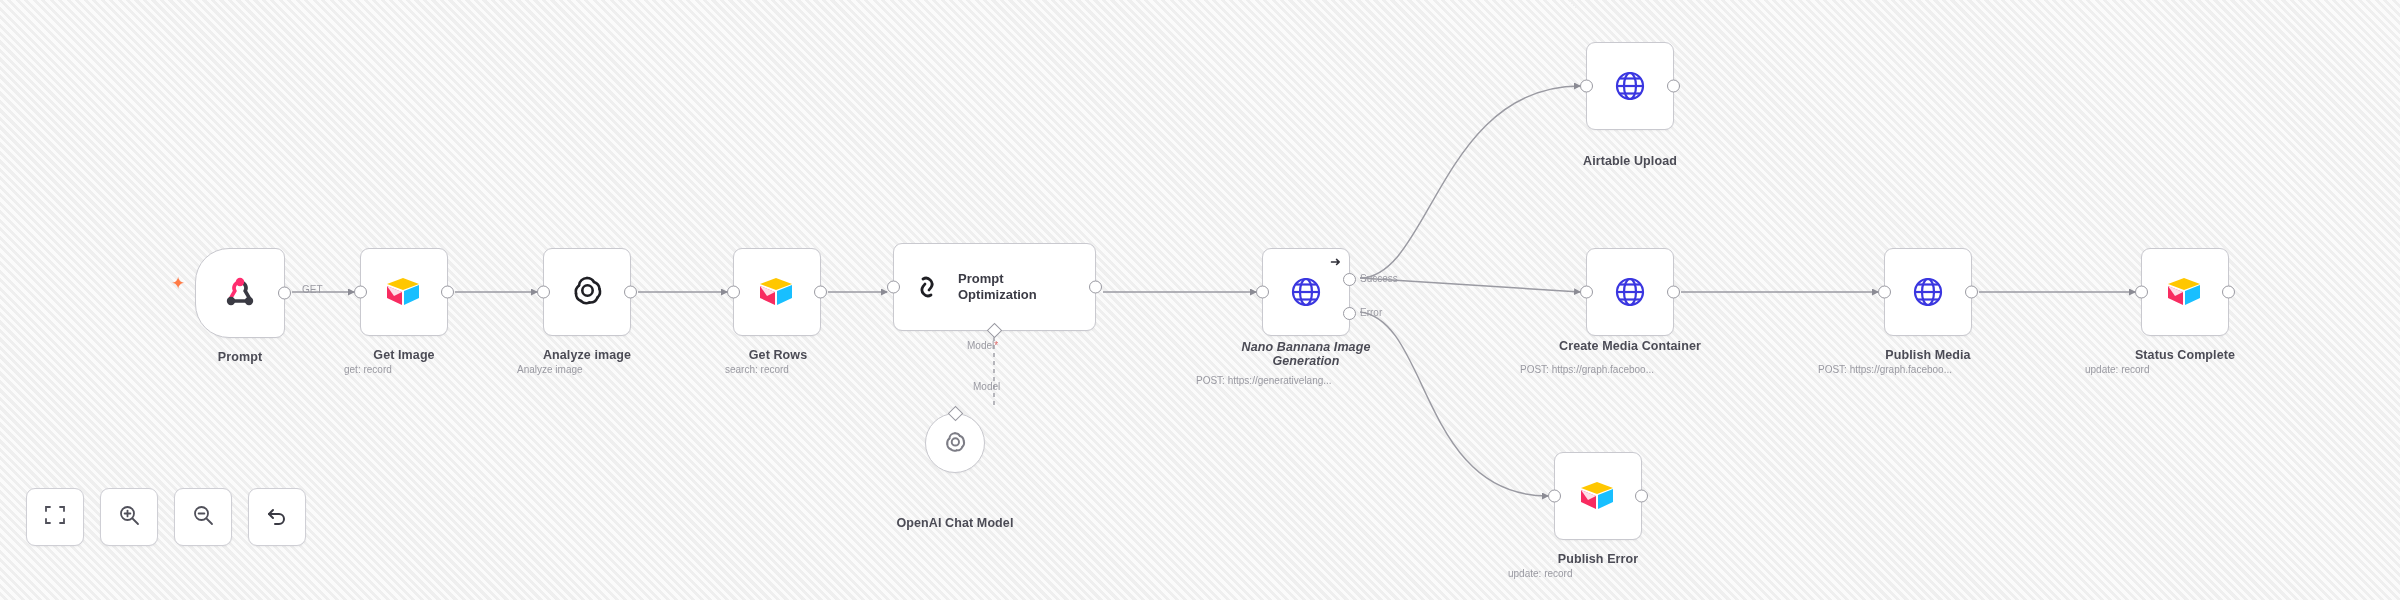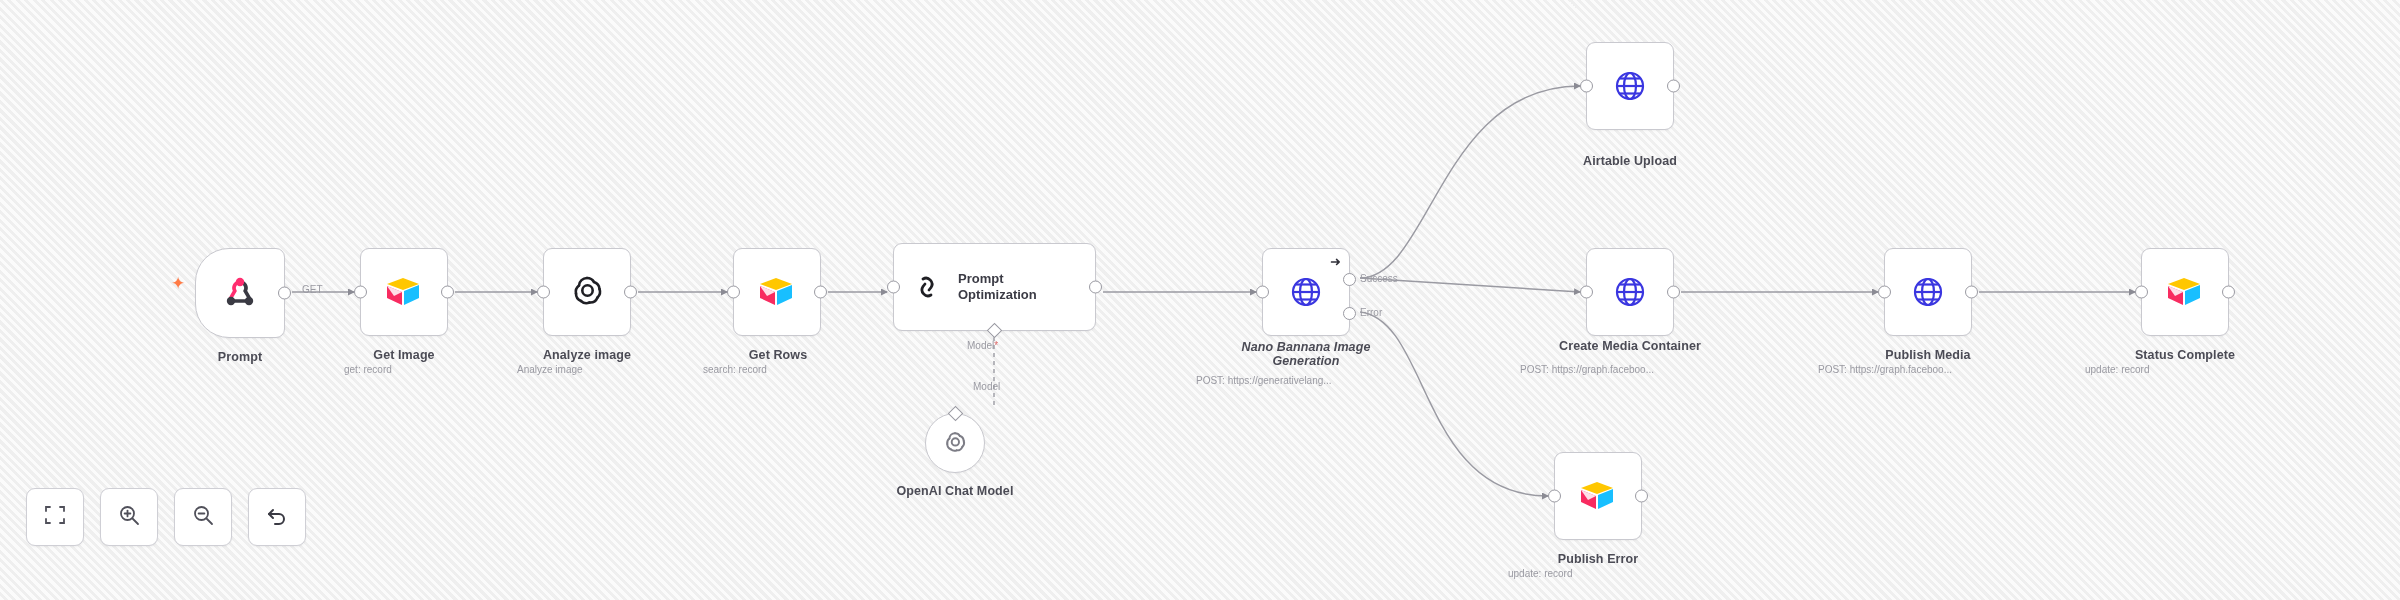--- a/index.html
+++ b/index.html
@@ -242,21 +242,21 @@
         <path d="M3 10 L19 4 L35 10 L19 16 Z" fill="#ffc700"></path>
         <path d="M20 17 L35 11 L35 24 L20 31 Z" fill="#18bfff"></path>
         <path d="M3 12 L18 18 L18 31 L3 24 Z" fill="#f82b60"></path>
         <path d="M3 12 L18 18 L10 22 Z" fill="#ffffff" opacity="0.85"></path>
       </svg>
     </span>
     <div class="port" style="left:-7px; top:50%; transform:translateY(-50%);"></div>
     <div class="port" style="right:-7px; top:50%; transform:translateY(-50%);"></div>
   </div>
   <div class="node-caption" style="left:713px; top:348px; width:130px;">Get Rows</div>
-  <div class="node-subcaption" style="left:703px; top:364px; width:130px;">search: record</div>
+  <div class="node-subcaption" style="left:725px; top:364px; width:130px;">search: record</div>
 
   <div class="node wide" style="left:893px; top:243px; width:203px; height:88px;">
     <span class="icon-wrap">
       <svg width="34" height="34" viewBox="0 0 34 34">
         <g fill="none" stroke="#1f1f24" stroke-width="2.8" stroke-linecap="round">
           <path d="M13 9 a6 6 0 0 1 8 8.5 l-2 2.5"></path>
           <path d="M21 25 a6 6 0 0 1 -8 -8.5 l2 -2.5"></path>
         </g>
       </svg>
     </span>
@@ -280,21 +280,21 @@
           <path d="M22.5 30.5 a8 8 0 0 1 -8.5 -1.5"></path>
           <path d="M14 29 a8 8 0 0 1 -5 -7.5"></path>
           <path d="M9 21.5 a8 8 0 0 1 3 -8"></path>
           <path d="M12 13.5 a8 8 0 0 1 8 -7.5"></path>
           <circle cx="20.5" cy="18.5" r="5.2"></circle>
         </g>
       </svg>
     </span>
     <div class="port-diamond" style="left:50%; top:-6px; margin-left:-5.5px;"></div>
   </div>
-  <div class="node-caption" style="left:880px; top:484px; width:150px;">OpenAI Chat Model</div>
+  <div class="node-caption" style="left:880px; top:516px; width:150px;">OpenAI Chat Model</div>
 
   <div class="node" style="left:1262px; top:248px; width:88px; height:88px;">
     <span class="icon-wrap">
       <svg width="40" height="40" viewBox="0 0 40 40">
         <g fill="none" stroke="#3a36e0" stroke-width="2.2">
           <circle cx="20" cy="20" r="13"></circle>
           <ellipse cx="20" cy="20" rx="6" ry="13"></ellipse>
           <path d="M7 20 H33"></path>
           <path d="M9.5 12.5 H30.5"></path>
           <path d="M9.5 27.5 H30.5"></path>

